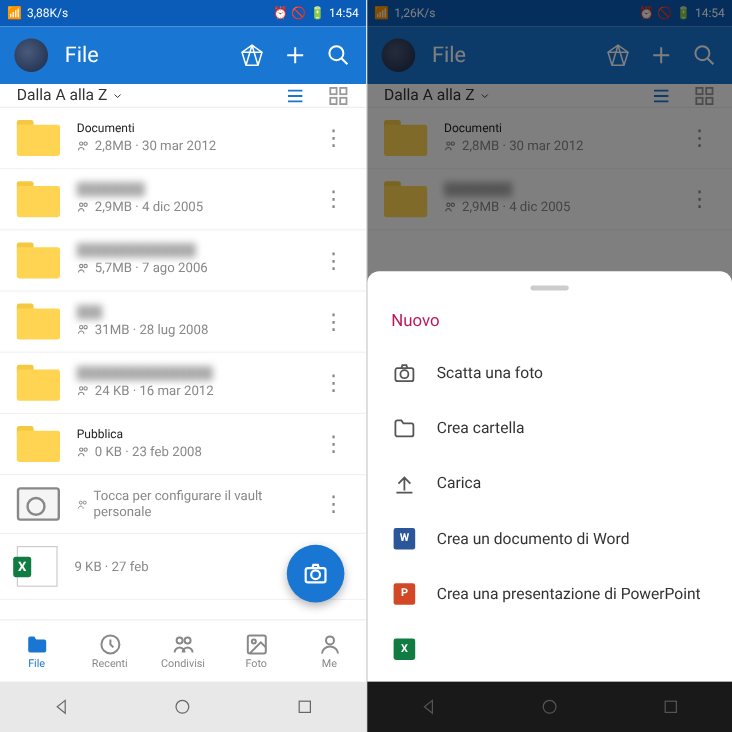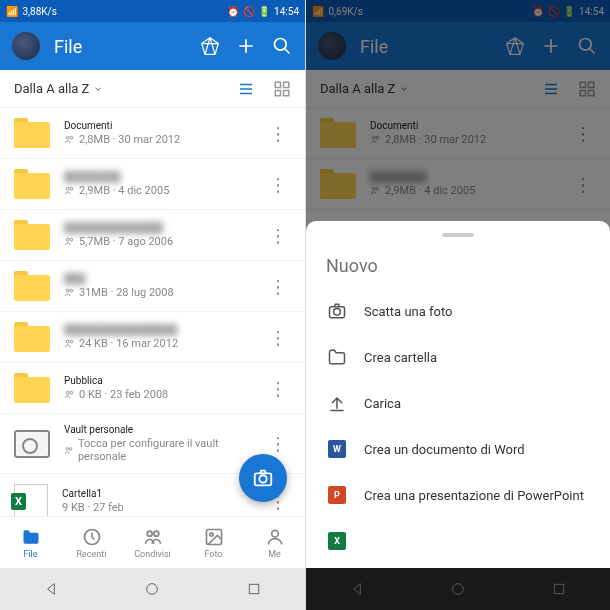--- a/index.html
+++ b/index.html
@@ -9,21 +9,21 @@
 
 .statusbar { height: 22px; background: #0a5cb8; color: #fff; display: flex; align-items: center; font-size: 10px; padding: 0 6px; justify-content: space-between; }
 .statusbar .left { display: flex; gap: 4px; align-items: center; }
 .statusbar .right-icons { display: flex; gap: 3px; align-items: center; }
 
 .appbar { height: 48px; background: #1976d2; color: #fff; display: flex; align-items: center; padding: 0 12px; gap: 14px; }
 .avatar { width: 28px; height: 28px; border-radius: 50%; background: radial-gradient(circle at 40% 40%, #4a5a7a, #1a2a4a); }
 .title { flex: 1; font-size: 18px; font-weight: 400; }
 .topicon { width: 22px; height: 22px; display: flex; align-items: center; justify-content: center; }
 
-.sortbar { height: 38px; display: flex; align-items: center; padding: 0 14px; font-size: 13px; color: #333; justify-content: space-between; border-bottom: 1px solid #eee; }
+.sortbar { height: 20px; display: flex; align-items: center; padding: 0 14px; font-size: 13px; color: #333; justify-content: space-between; border-bottom: 1px solid #eee; }
 .sortleft { display: flex; align-items: center; gap: 4px; }
 .sorticons { display: flex; gap: 18px; }
 
 .filelist { flex: 1; overflow: hidden; }
 .fileitem { display: flex; align-items: center; padding: 10px 14px; gap: 14px; border-bottom: 1px solid #f2f2f2; }
 .foldericon { width: 36px; height: 30px; position: relative; }
 .foldericon::before { content: ""; position: absolute; top: 0; left: 0; width: 14px; height: 6px; background: #f5c842; border-radius: 2px 2px 0 0; }
 .foldericon::after { content: ""; position: absolute; top: 4px; left: 0; width: 36px; height: 26px; background: #ffd452; border-radius: 2px; }
 .vaulticon { width: 36px; height: 28px; border: 2px solid #888; border-radius: 3px; position: relative; background: #f5f5f5; }
 .vaulticon::after { content: ""; position: absolute; left: 6px; top: 6px; width: 12px; height: 12px; border: 2px solid #888; border-radius: 50%; }
@@ -41,21 +41,21 @@
 .navitem { flex: 1; display: flex; flex-direction: column; align-items: center; justify-content: center; font-size: 9px; color: #888; gap: 2px; }
 .navitem.active { color: #1976d2; }
 
 .androidnav { height: 42px; background: #e8e8e8; display: flex; align-items: center; justify-content: space-around; }
 .screen.right .androidnav { background: #333; }
 .navshape { width: 16px; height: 16px; }
 
 .overlay { position: absolute; inset: 0; background: rgba(0,0,0,0.5); }
 .sheet { position: absolute; bottom: 42px; left: 0; right: 0; background: #fff; border-radius: 10px 10px 0 0; padding: 8px 0 4px; }
 .sheet-handle { width: 32px; height: 4px; background: #ccc; border-radius: 2px; margin: 4px auto 12px; }
-.sheet-title { font-size: 18px; color: #737373; padding: 6px 20px 12px; }
+.sheet-title { font-size: 14px; color: #be185d; padding: 6px 20px 12px; }
 .sheet-item { display: flex; align-items: center; gap: 16px; padding: 12px 20px; font-size: 13px; color: #333; }
 .sheet-icon { width: 22px; height: 22px; display: flex; align-items: center; justify-content: center; color: #555; }
 .docicon { width: 18px; height: 18px; border-radius: 2px; display: flex; align-items: center; justify-content: center; font-size: 9px; color: #fff; font-weight: bold; }
 .word { background: #2b579a; } .ppt { background: #d24726; } .xls { background: #107c41; }
 
 svg { display: block; }
 </style>
 </head>
 <body>
 
@@ -183,33 +183,31 @@
               <circle cx="8" cy="8" r="3"></circle>
               <circle cx="16" cy="8" r="3"></circle>
               <path d="M3 20c0-3 3-5 5-5s5 2 5 5"></path>
             </svg> 0 KB · 23 feb 2008</div>
       </div>
       <div class="morebtn">⋮</div>
     </div>
     <div class="fileitem">
       <div class="vaulticon"></div>
       <div class="fileinfo">
-        <div class="filename ">Vault personale</div>
         <div class="filemeta"><svg width="11" height="11" viewBox="0 0 24 24" fill="none" stroke="#888" stroke-width="2">
               <circle cx="8" cy="8" r="3"></circle>
               <circle cx="16" cy="8" r="3"></circle>
               <path d="M3 20c0-3 3-5 5-5s5 2 5 5"></path>
             </svg> Tocca per configurare il vault personale</div>
       </div>
       <div class="morebtn">⋮</div>
     </div>
     <div class="fileitem">
       <div class="excelicon"></div>
       <div class="fileinfo">
-        <div class="filename ">Cartella1</div>
         <div class="filemeta"> 9 KB · 27 feb</div>
       </div>
       <div class="morebtn">⋮</div>
     </div>
     </div>
 
   <div class="fab">
     <svg width="22" height="22" viewBox="0 0 24 24" fill="none" stroke="#fff" stroke-width="2">
         <rect x="3" y="7" width="18" height="13" rx="2"></rect>
         <circle cx="12" cy="13" r="4"></circle>
@@ -266,21 +264,21 @@
     <svg class="navshape" viewBox="0 0 24 24" fill="none" stroke="#666" stroke-width="1.5">
         <rect x="5" y="5" width="14" height="14"></rect>
       </svg>
   </div>
 </div>
 
 <div class="screen right">
   <div class="statusbar">
     <div class="left">
       <span>📶</span>
-      <span>0,69K/s</span>
+      <span>1,26K/s</span>
     </div>
     <div class="right-icons">
       <span>⏰</span>
       <span>🚫</span>
       <span>🔋</span>
       <span>14:54</span>
     </div>
   </div>
 
   <div class="appbar">

